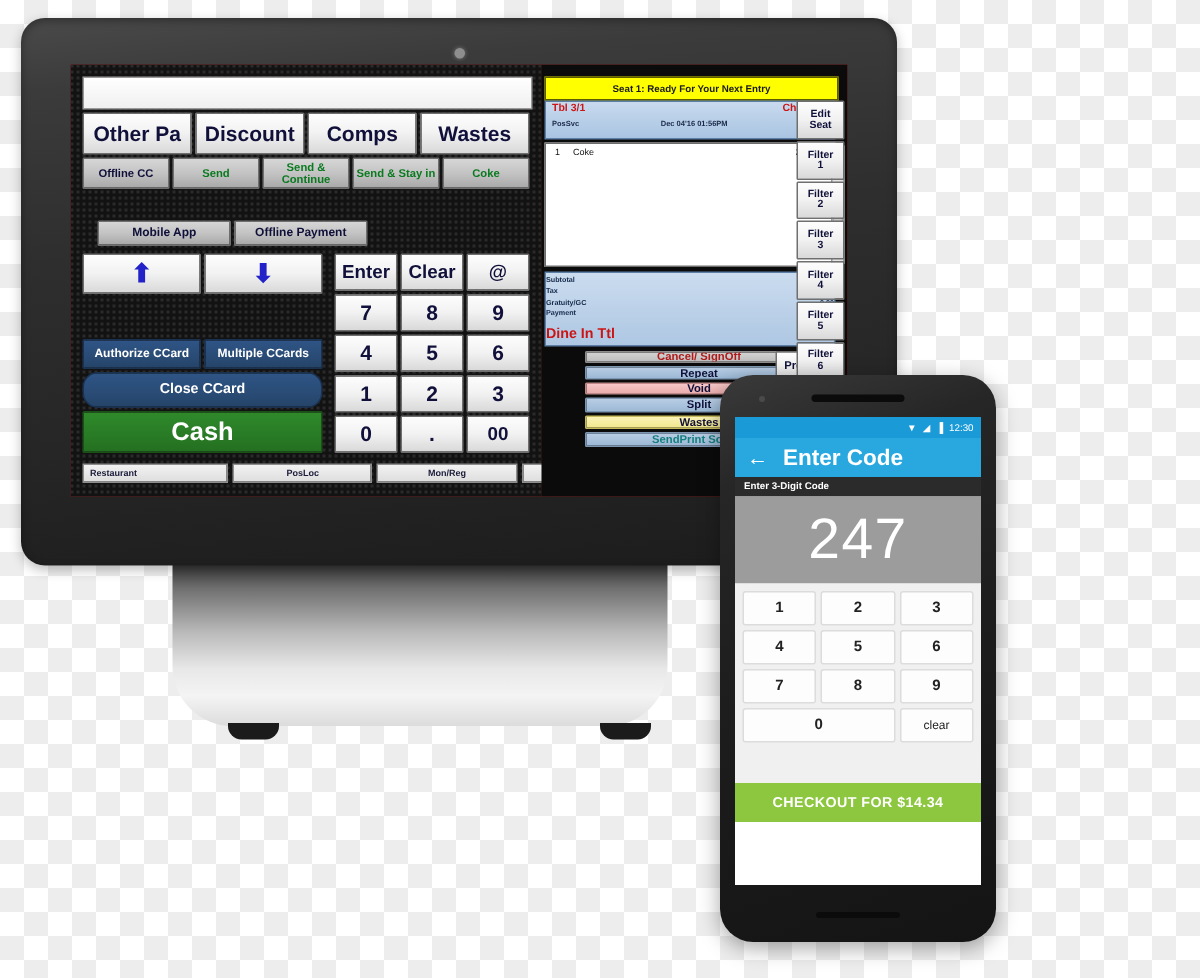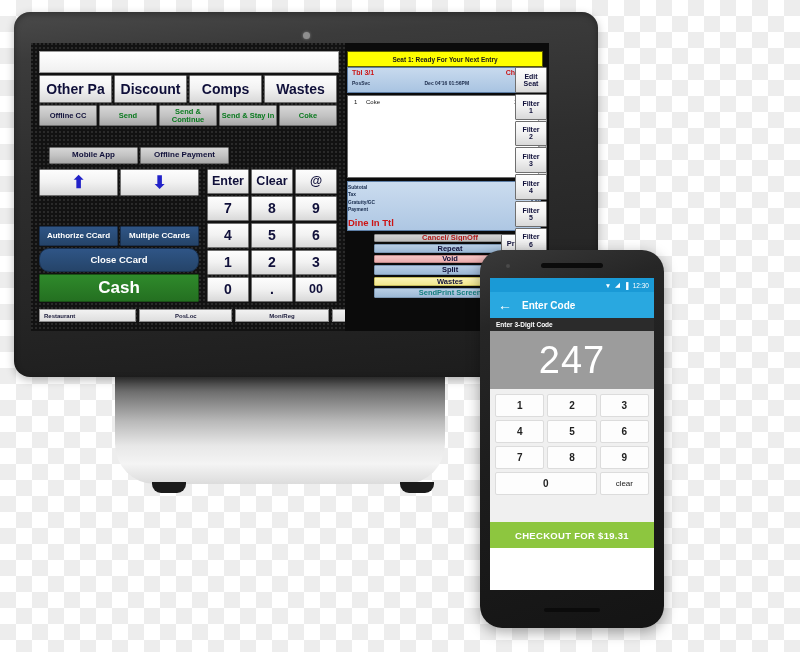--- a/index.html
+++ b/index.html
@@ -41,21 +41,21 @@
   #stand-neck{
     position:absolute;left:115px;top:372px;width:330px;height:112px;
     border-radius:0 0 40px 40px;
     background:linear-gradient(180deg,#1d1d1d 0%,#333 4%,#6f6f6f 18%,#b9b9b9 44%,#e8e8e8 66%,#f4f4f4 82%,#dcdcdc 100%);
   }
   .foot{position:absolute;width:34px;height:11px;border-radius:0 0 9px 9px;background:#1b1b1b;top:482px;}
   .foot.l{left:152px;} .foot.r{left:400px;}
 
   
   #screen{
-    position:absolute;left:17px;top:31px;width:518px;height:288px;
+    position:absolute;left:33px;top:31px;width:518px;height:288px;
     background:#7f1d1d;overflow:hidden;
   }
   .btn{
     box-sizing:border-box;border:1px solid #6f6f6f;
     background:linear-gradient(180deg,#fdfdfd 0%,#f2f2f2 48%,#d9d9d9 100%);
     color:#10103a;display:flex;align-items:center;justify-content:center;
     text-align:center;font-weight:bold;line-height:1.02;overflow:hidden;
     border-radius:1px;
   }
   .btn.grey{background:linear-gradient(180deg,#d6d6d6 0%,#c3c3c3 50%,#a9a9a9 100%);}
@@ -150,21 +150,21 @@
     background:linear-gradient(160deg,#3a3a3a 0%,#262626 18%,#1d1d1d 50%,#141414 100%);
     box-shadow:0 4px 14px rgba(0,0,0,.35);}
   .ph-speaker{position:absolute;left:50%;top:13px;margin-left:-31px;width:62px;height:5px;border-radius:3px;background:#0b0b0b;}
   .ph-cam{position:absolute;left:26px;top:14px;width:4px;height:4px;border-radius:50%;background:#4a4a4a;}
   .ph-bottom-slot{position:absolute;left:50%;bottom:16px;margin-left:-28px;width:56px;height:4px;border-radius:2px;background:#0b0b0b;}
   #ph-screen{position:absolute;left:10px;top:28px;width:164px;height:312px;background:#fff;overflow:hidden;}
   #ph-status{height:14px;background:#1a9ad6;display:flex;align-items:center;justify-content:flex-end;
     gap:4px;padding-right:5px;color:#fff;font-size:6.5px;}
   #ph-appbar{height:26px;background:#29a8e0;display:flex;align-items:center;gap:10px;padding-left:8px;}
   #ph-appbar .back{color:#fff;font-size:14px;line-height:1;}
-  #ph-appbar .ttl{color:#fff;font-size:10px;font-weight:bold;}
+  #ph-appbar .ttl{color:#fff;font-size:15px;font-weight:bold;}
   #ph-sub{height:13px;background:#2b2b2b;color:#fff;font-size:6.5px;display:flex;align-items:center;padding-left:6px;font-weight:bold;}
   #ph-display{height:58px;background:#9c9c9c;display:flex;align-items:center;justify-content:center;}
   #ph-display .val{color:#fff;font-size:38px;font-weight:300;letter-spacing:1px;}
   #ph-keys{background:#f0f0f0;padding:5px;display:grid;grid-template-columns:repeat(3,1fr);grid-gap:3px;}
   #ph-keys .k{height:21px;background:#fdfdfd;border:1px solid #dcdcdc;border-radius:2px;
     display:flex;align-items:center;justify-content:center;font-size:10px;font-weight:bold;color:#222;}
   #ph-keys .k.zero{grid-column:span 2;}
   #ph-keys .k.clear{font-size:8px;font-weight:normal;}
   #ph-spacer{height:22px;background:#f0f0f0;}
   #ph-checkout{height:26px;background:#8dc63f;display:flex;align-items:center;justify-content:center;
@@ -398,15 +398,15 @@
       <div class="k">6</div>
       <div class="k">7</div>
       <div class="k">8</div>
       <div class="k">9</div>
       <div class="k zero">0</div>
       <div class="k clear">clear</div>
     </div>
 
     <div id="ph-spacer"></div>
 
-    <div id="ph-checkout">CHECKOUT FOR $19.31</div>
+    <div id="ph-checkout">CHECKOUT FOR $14.34</div>
   </div>
 </div>
 
 </body></html>

